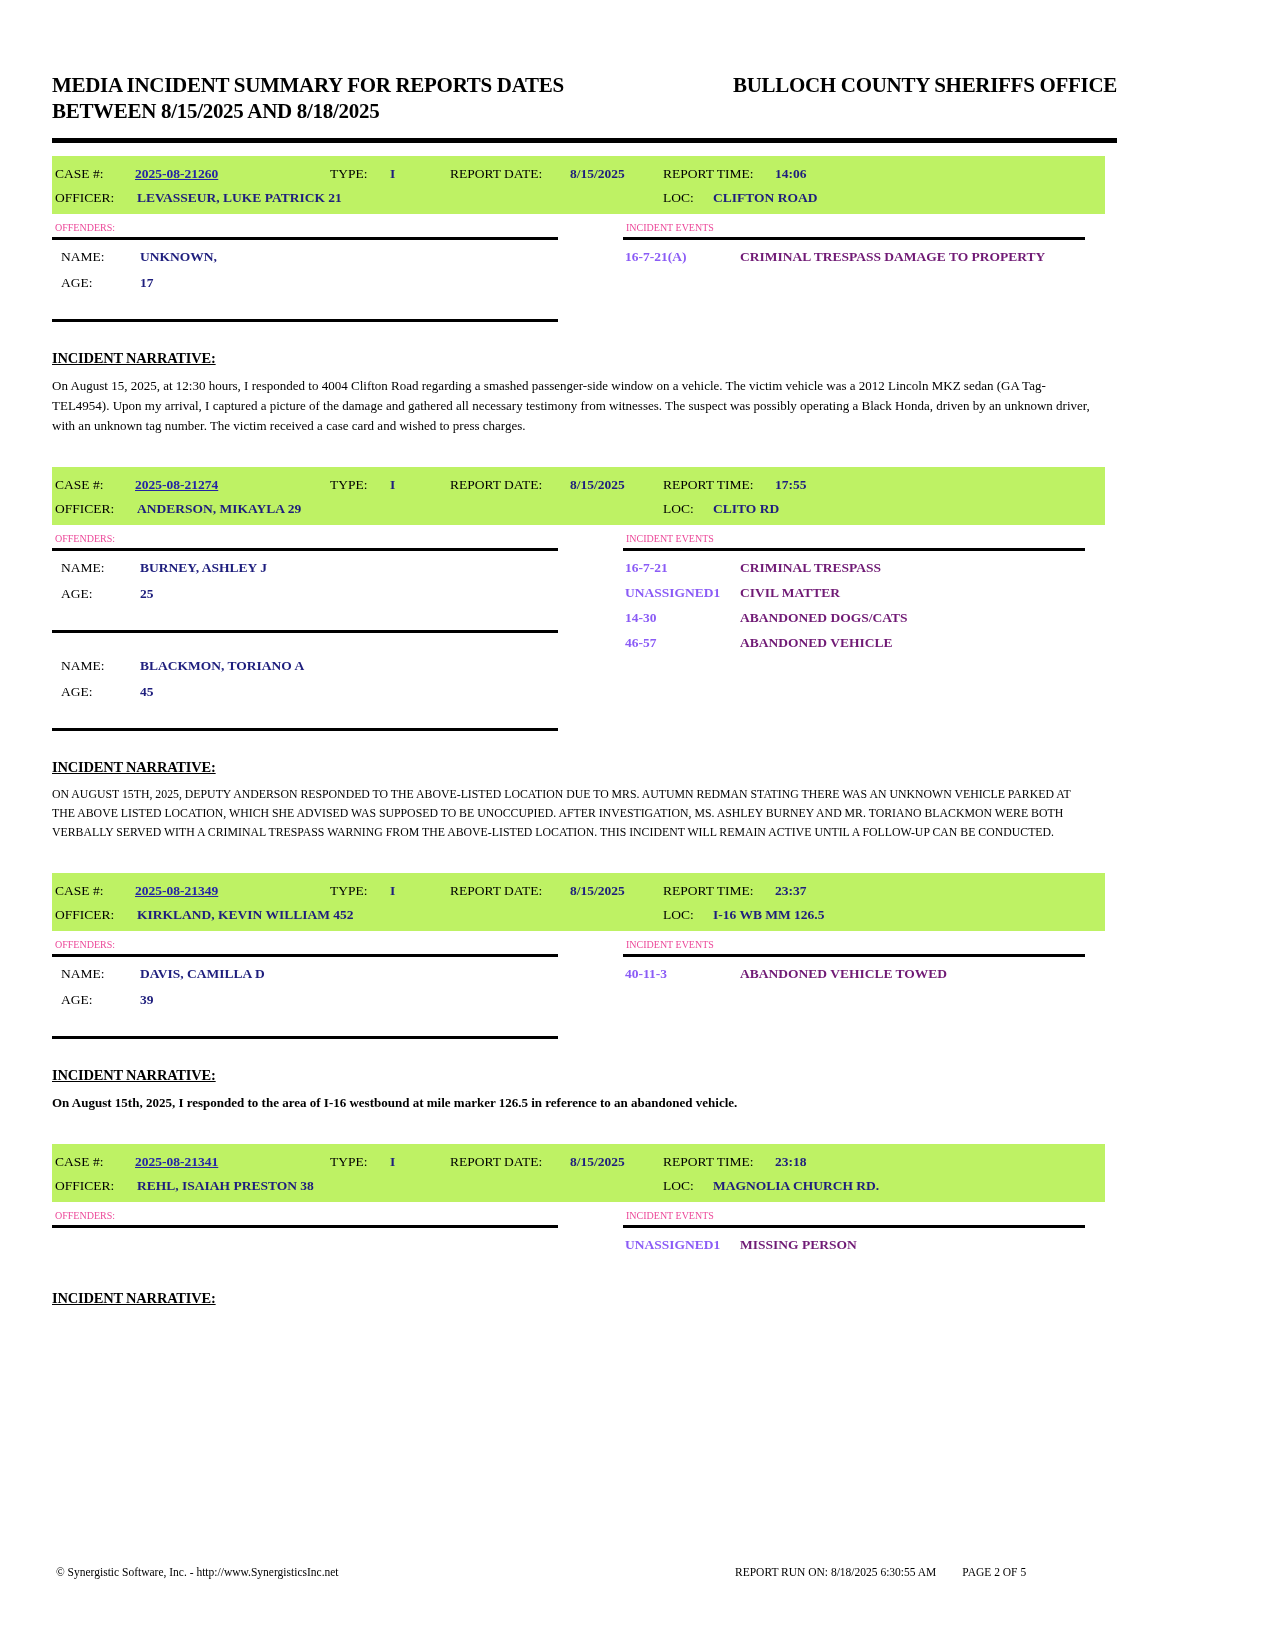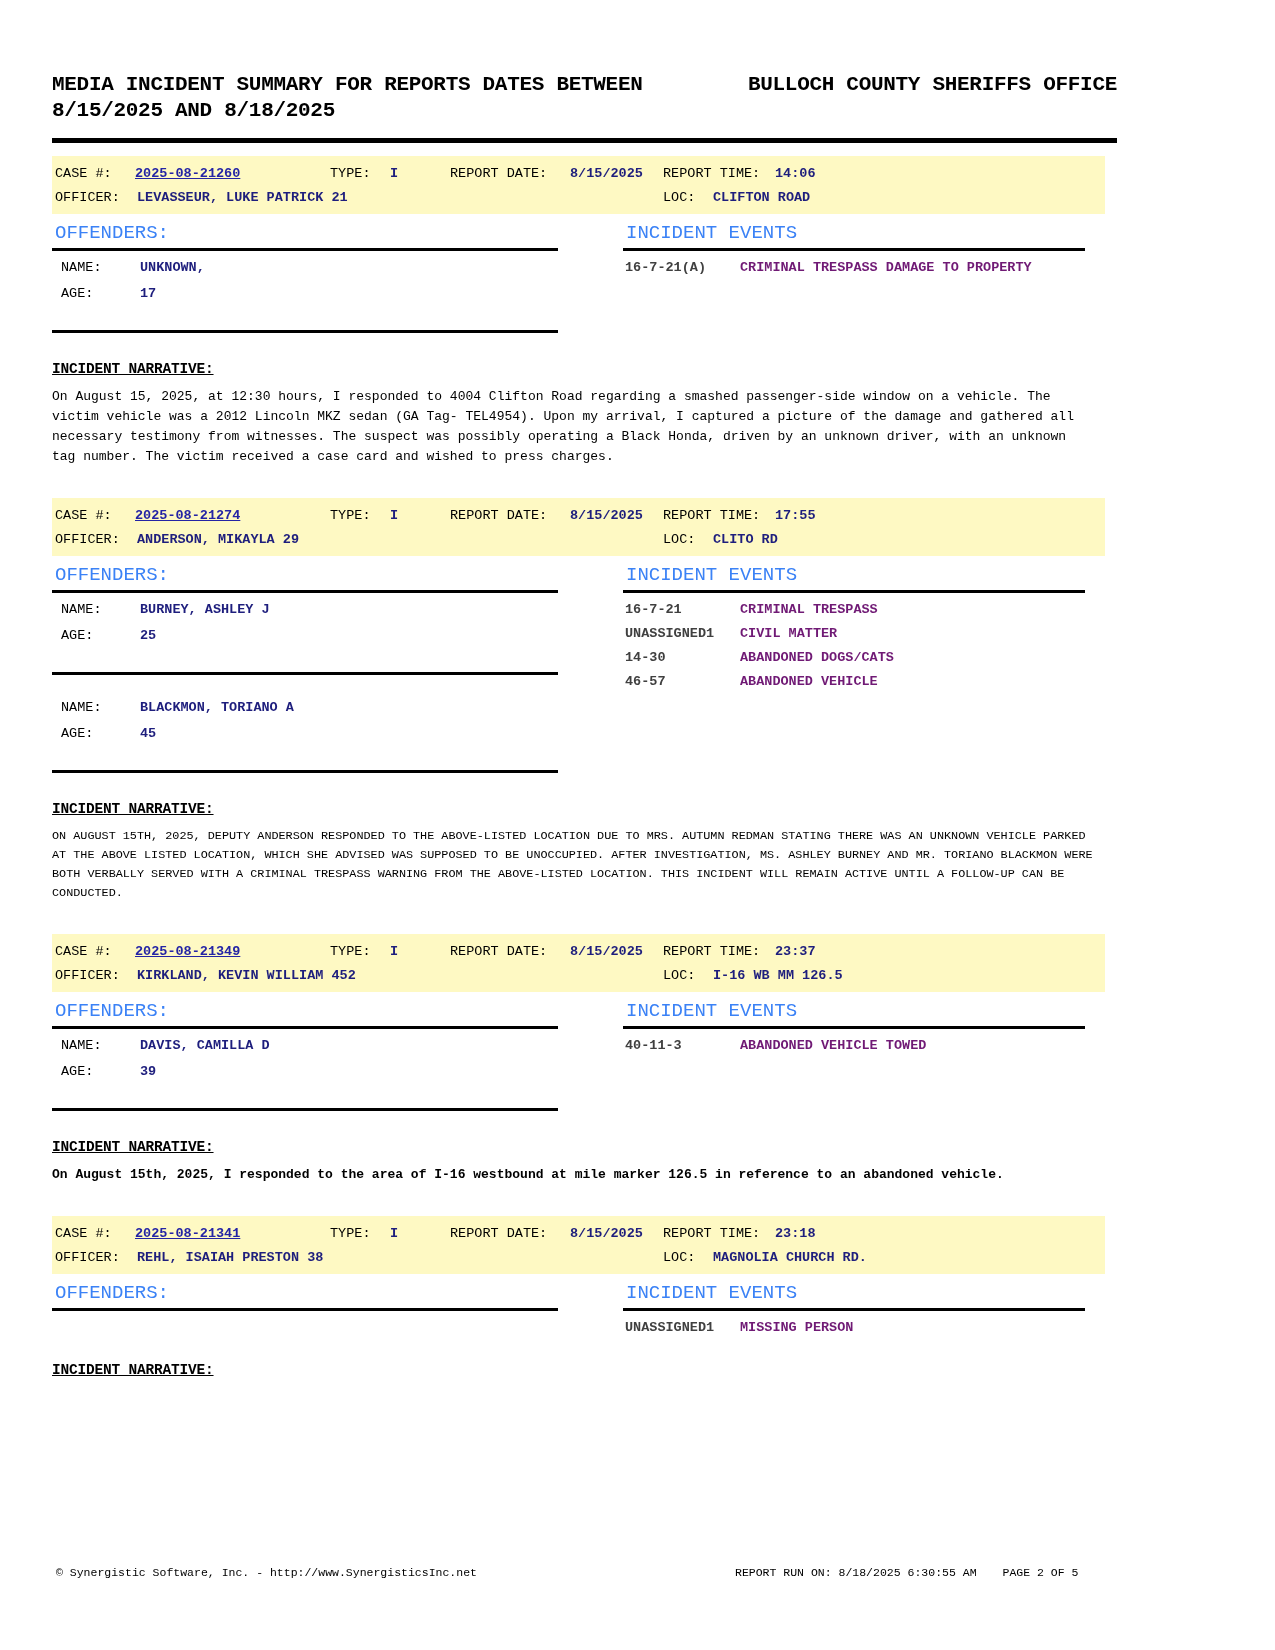--- a/index.html
+++ b/index.html
@@ -1,66 +1,66 @@
 <!DOCTYPE html>
 <html><head>
 <meta charset="utf-8">
 <style>
   * { margin:0; padding:0; box-sizing:border-box; }
   html,body { background:#ffffff; }
   .page {
     position:relative;
     width:1275px; height:1608px;
     background:#ffffff;
-    font-family:Liberation Mono, monospace;
+    font-family:Liberation Serif, serif;
     color:#000000;
     overflow:hidden;
   }
   .content { position:absolute; left:52px; top:72px; width:1065px; }
 
   
   .doc-header { display:flex; justify-content:space-between; align-items:flex-start; }
   .doc-title { font-size:21px; font-weight:bold; line-height:26px; letter-spacing:-0.3px; max-width:620px; }
   .office-title { font-size:21px; font-weight:bold; line-height:26px; letter-spacing:-0.3px; text-align:right; }
   .top-rule { margin-top:14px; height:5px; background:#000000; width:1065px; }
 
   
   .case { margin-top:13px; }
   .case + .case { margin-top:31px; }
 
-  .case-header { position:relative; height:58px; width:1053px; background:#fef9c3; }
+  .case-header { position:relative; height:58px; width:1053px; background:#bef264; }
   .case-header span, .case-header a { position:absolute; font-size:13.5px; white-space:nowrap; }
   .lbl { color:#000000; font-weight:normal; }
   .val { color:#1e1e7d; font-weight:bold; }
   .case-link { color:#2424a5; font-weight:bold; text-decoration:underline; cursor:pointer; }
   .r1 { top:10px; } .r2 { top:34px; }
   .x-case { left:3px; }   .x-caseval { left:83px; }
   .x-type { left:278px; } .x-typeval { left:338px; }
   .x-rdate { left:398px; } .x-dateval { left:518px; }
   .x-rtime { left:611px; } .x-timeval { left:723px; }
   .x-officer { left:3px; } .x-officerval { left:85px; }
   .x-loc { left:611px; }  .x-locval { left:661px; }
 
   
   .case-body { position:relative; margin-top:8px; width:1065px; }
   .col-left { width:506px; }
   .col-right { position:absolute; left:571px; top:0; width:462px; }
-  .sec-title { font-size:19px; color:#3b82f6; padding-left:3px; }
+  .sec-title { font-size:10px; color:#ec4899; padding-left:3px; }
   .rule3 { height:3px; background:#000000; margin-top:4px; }
   .col-left .rule3 { width:506px; }
   .col-right .rule3 { width:462px; }
 
   .kv { position:relative; height:17px; margin-top:9px; font-size:13.5px; }
   .kv .lbl { position:absolute; left:9px; }
   .kv .val { position:absolute; left:88px; }
   .sep { height:3px; background:#000000; width:506px; margin-top:27px; }
   .offender + .offender { margin-top:25px; }
 
   .event { display:flex; margin-top:9px; font-size:13.5px; }
-  .event .code { width:115px; margin-left:2px; color:#404040; font-weight:bold; flex:none; }
+  .event .code { width:115px; margin-left:2px; color:#8b5cf6; font-weight:bold; flex:none; }
   .event .desc { color:#701a75; font-weight:bold; }
 
   
   .narrative { margin-top:27px; }
   .nar-title { display:inline-block; font-size:14.5px; font-weight:bold; text-decoration:underline; letter-spacing:-0.2px; }
   .nar-text { margin-top:9px; font-size:13px; line-height:20px; color:#000000; width:1042px; }
   .nar-text.n-small { font-size:11.8px; line-height:19px; }
   .nar-text.n-bold { font-weight:bold; }
 
   

